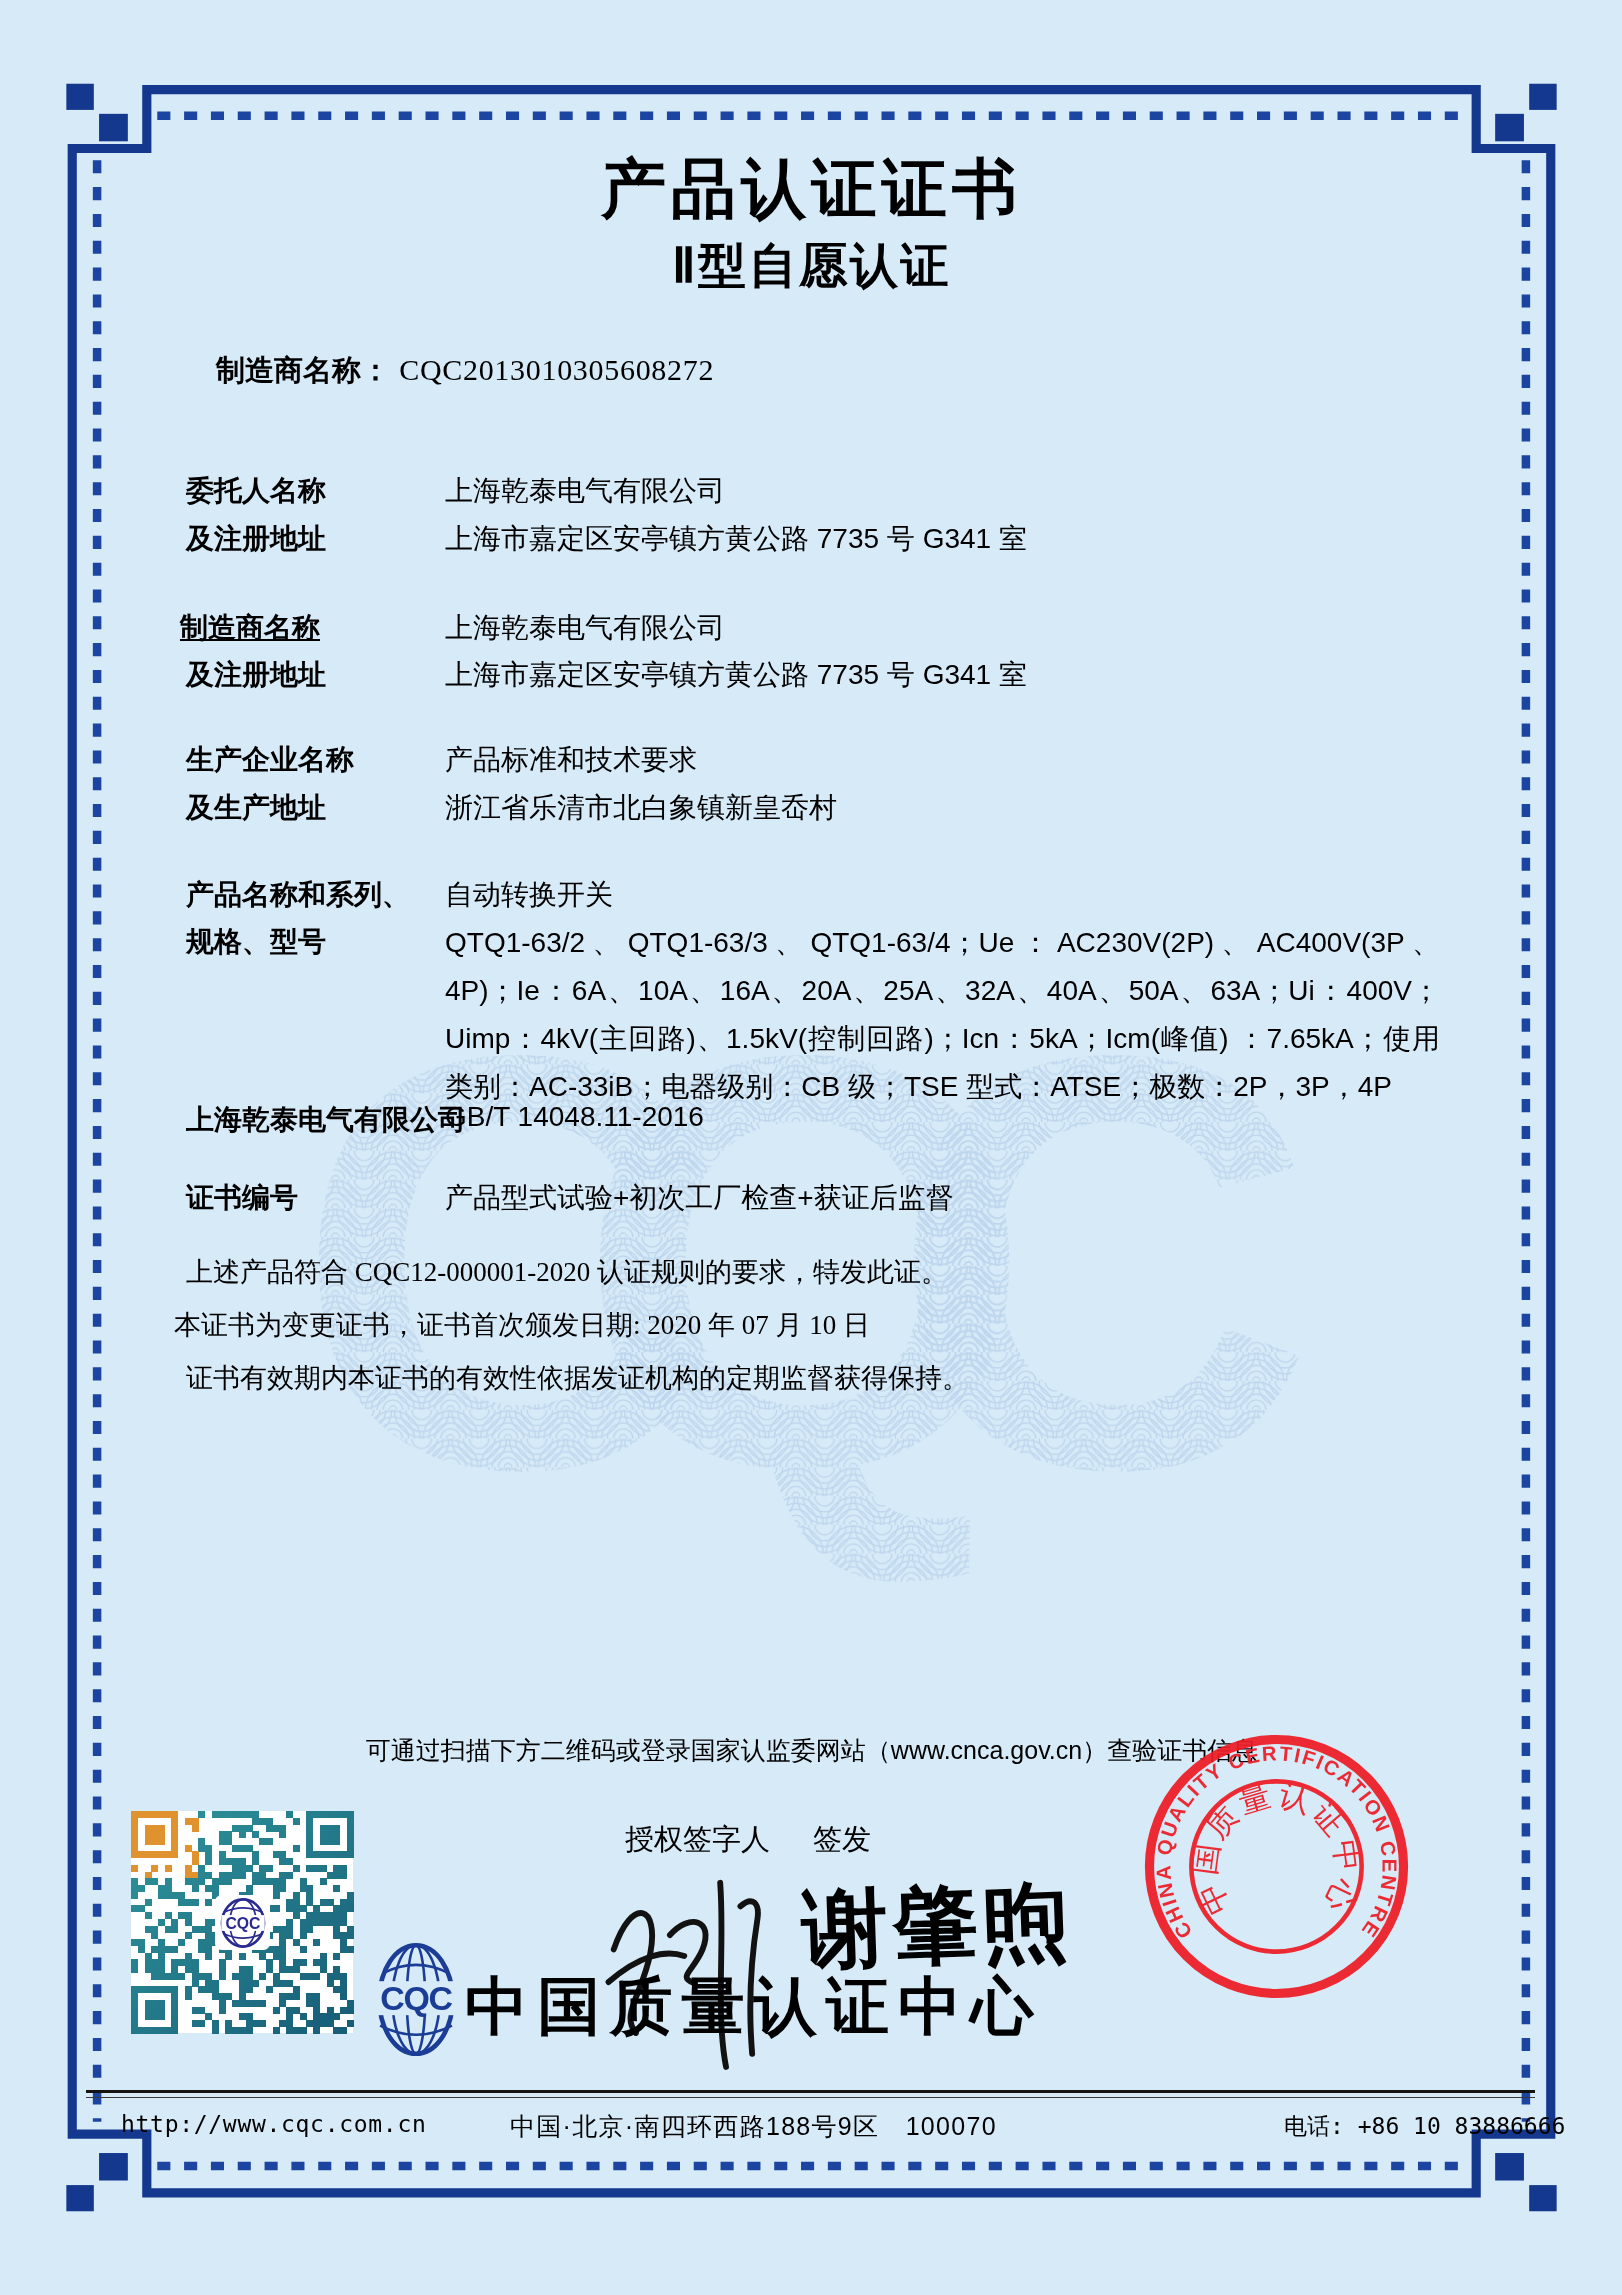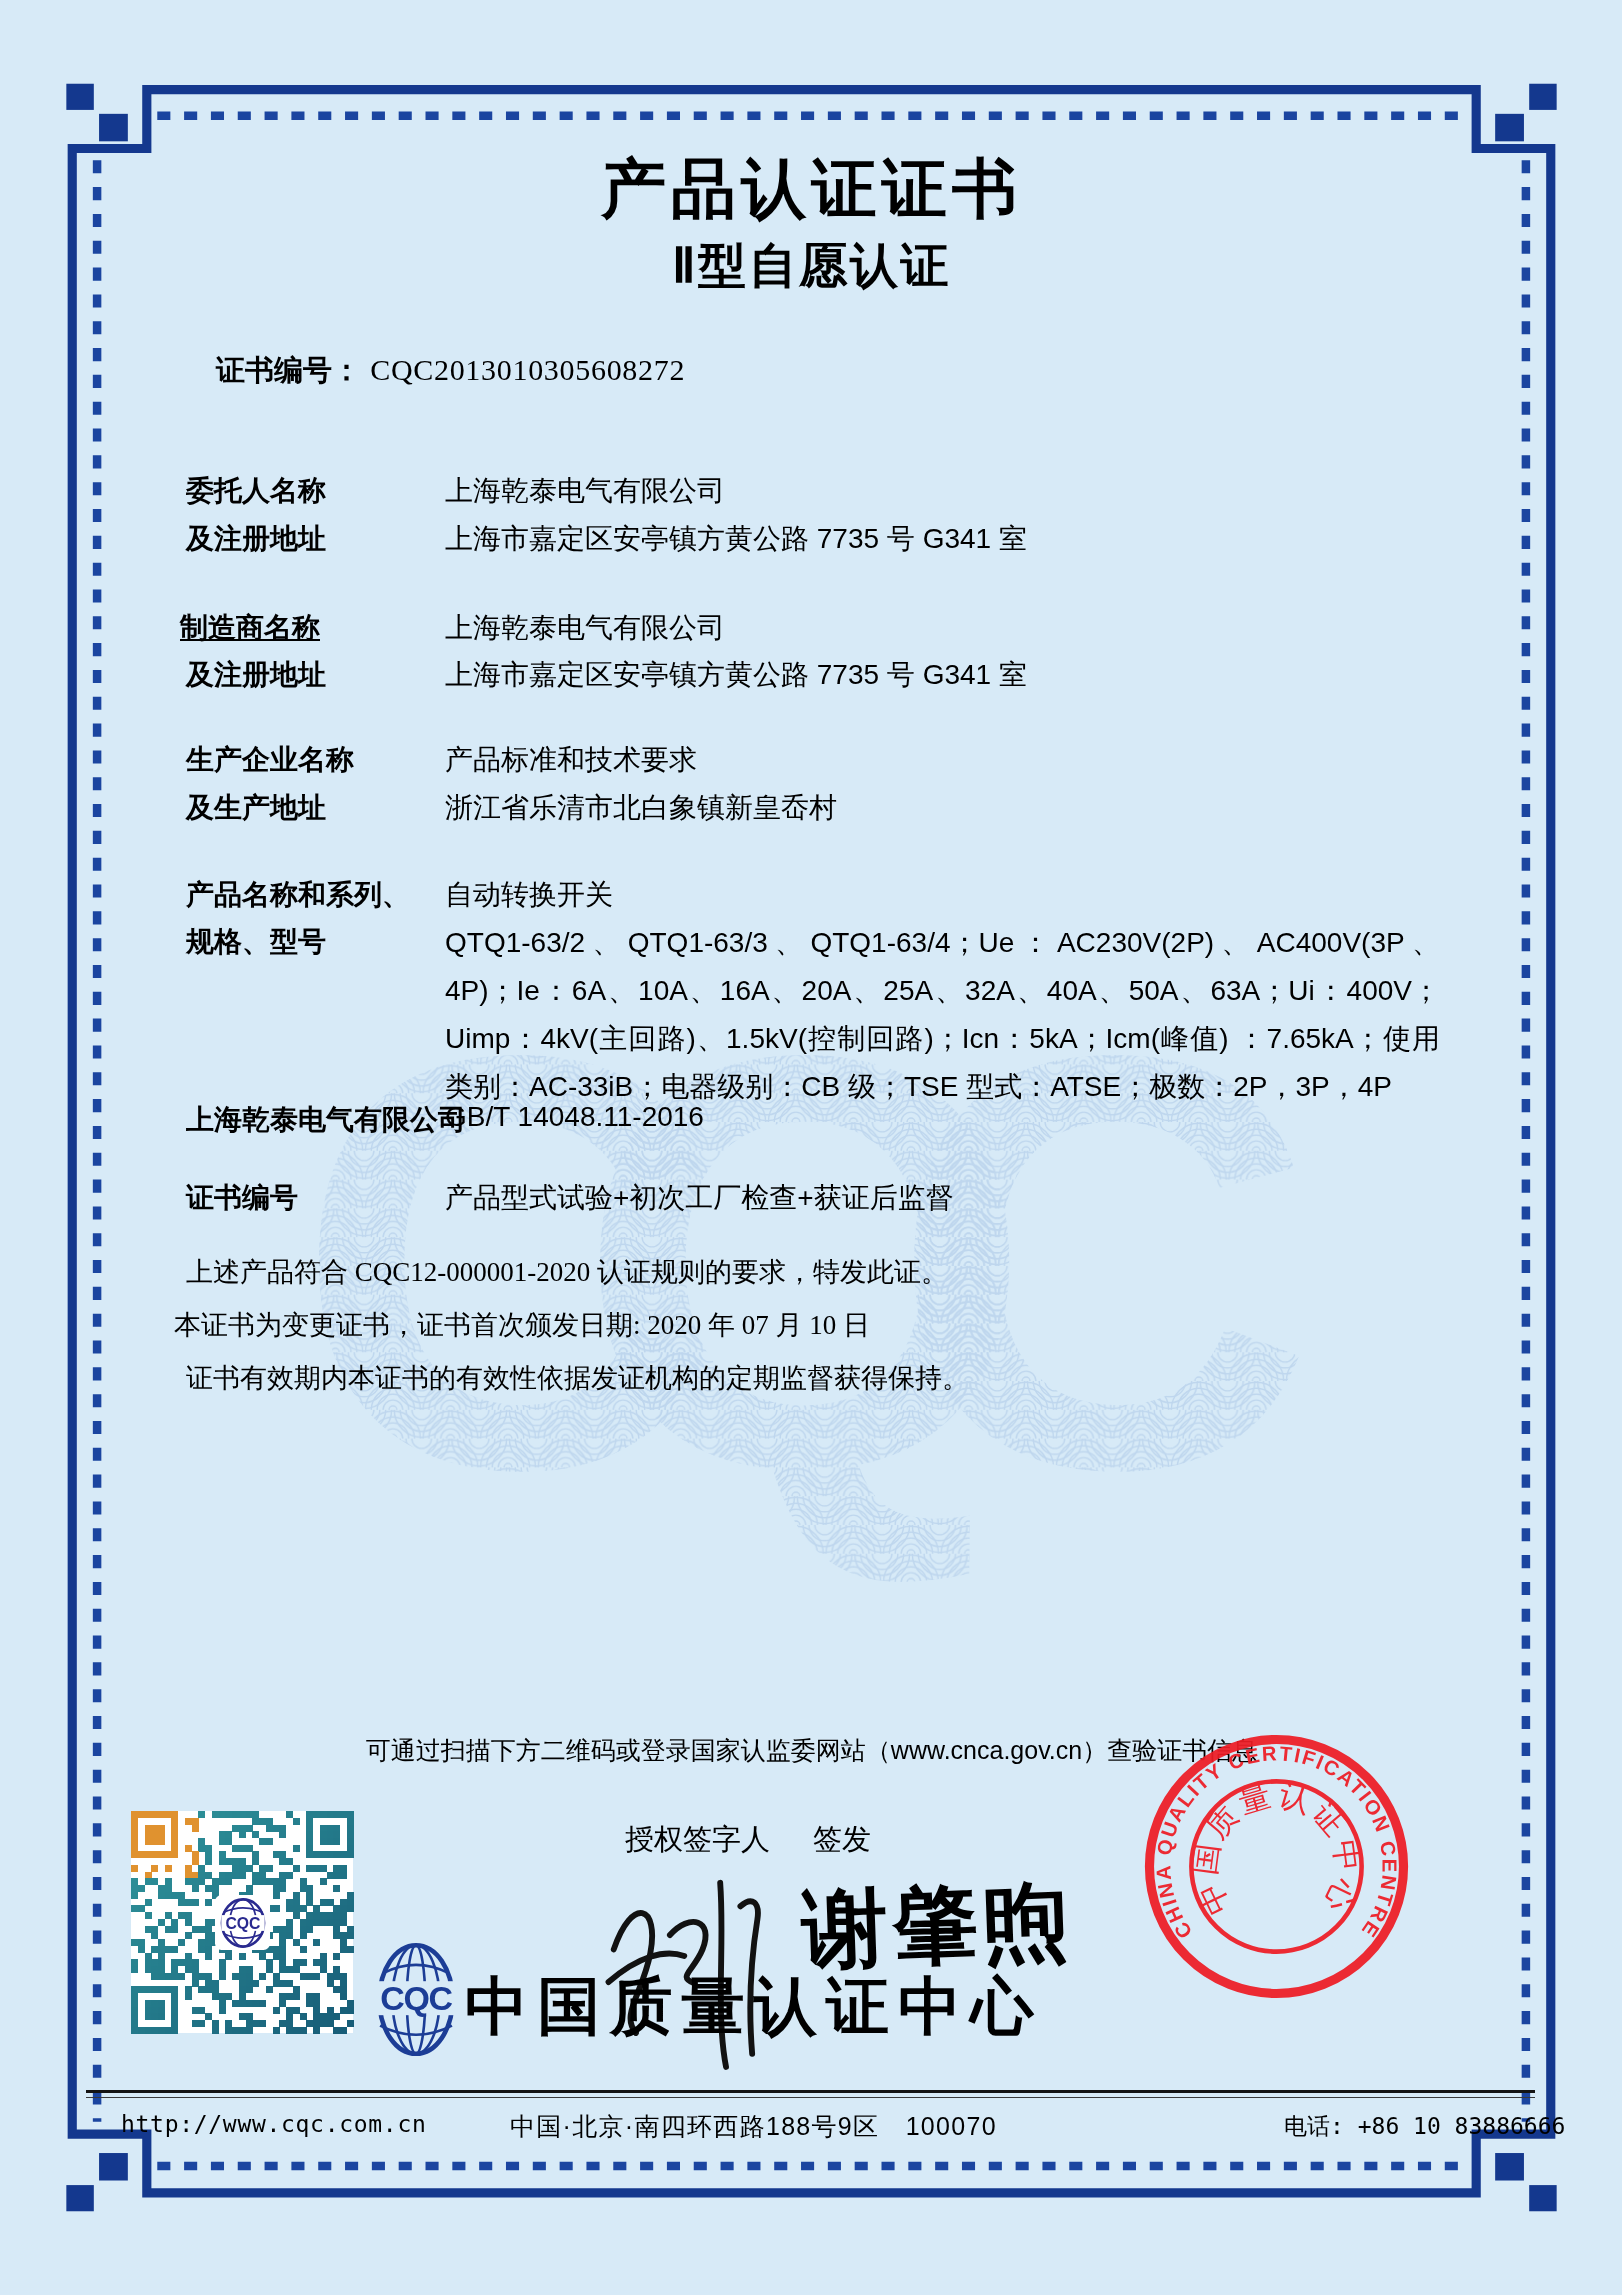--- a/index.html
+++ b/index.html
@@ -77,21 +77,21 @@
         <rect x="151" y="3291" width="44" height="42"></rect>
       <rect x="2337" y="3340" width="42" height="40"></rect>
         <rect x="2285" y="3291" width="44" height="42"></rect>
     </g>
   </svg>
 
   <div class="abs center subtitle" style="top:234px;">Ⅱ型自愿认证</div>
   <div class="abs center title" style="top:145px;">产品认证证书</div>
 
   <div class="abs serif certline" style="left:216px;top:351px;">
-    <span>证书编号：</span><span class="certno">CQC2013010305608272</span>
+    <span>制造商名称：</span><span class="certno">CQC2013010305608272</span>
   </div>
 
 
   <div class="abs flabel" style="left:186px;top:472px;">委托人名称</div>
   <div class="abs fvalue" style="left:445px;top:472px;">上海乾泰电气有限公司</div>
   <div class="abs flabel" style="left:186px;top:520px;">及注册地址</div>
   <div class="abs fvalue" style="left:445px;top:520px;">上海市嘉定区安亭镇方黄公路 7735 号 G341 室</div>
 
   <div class="abs flabel" style="left:180px;top:609px;text-decoration:underline;">制造商名称</div>
   <div class="abs fvalue" style="left:445px;top:609px;">上海乾泰电气有限公司</div>

